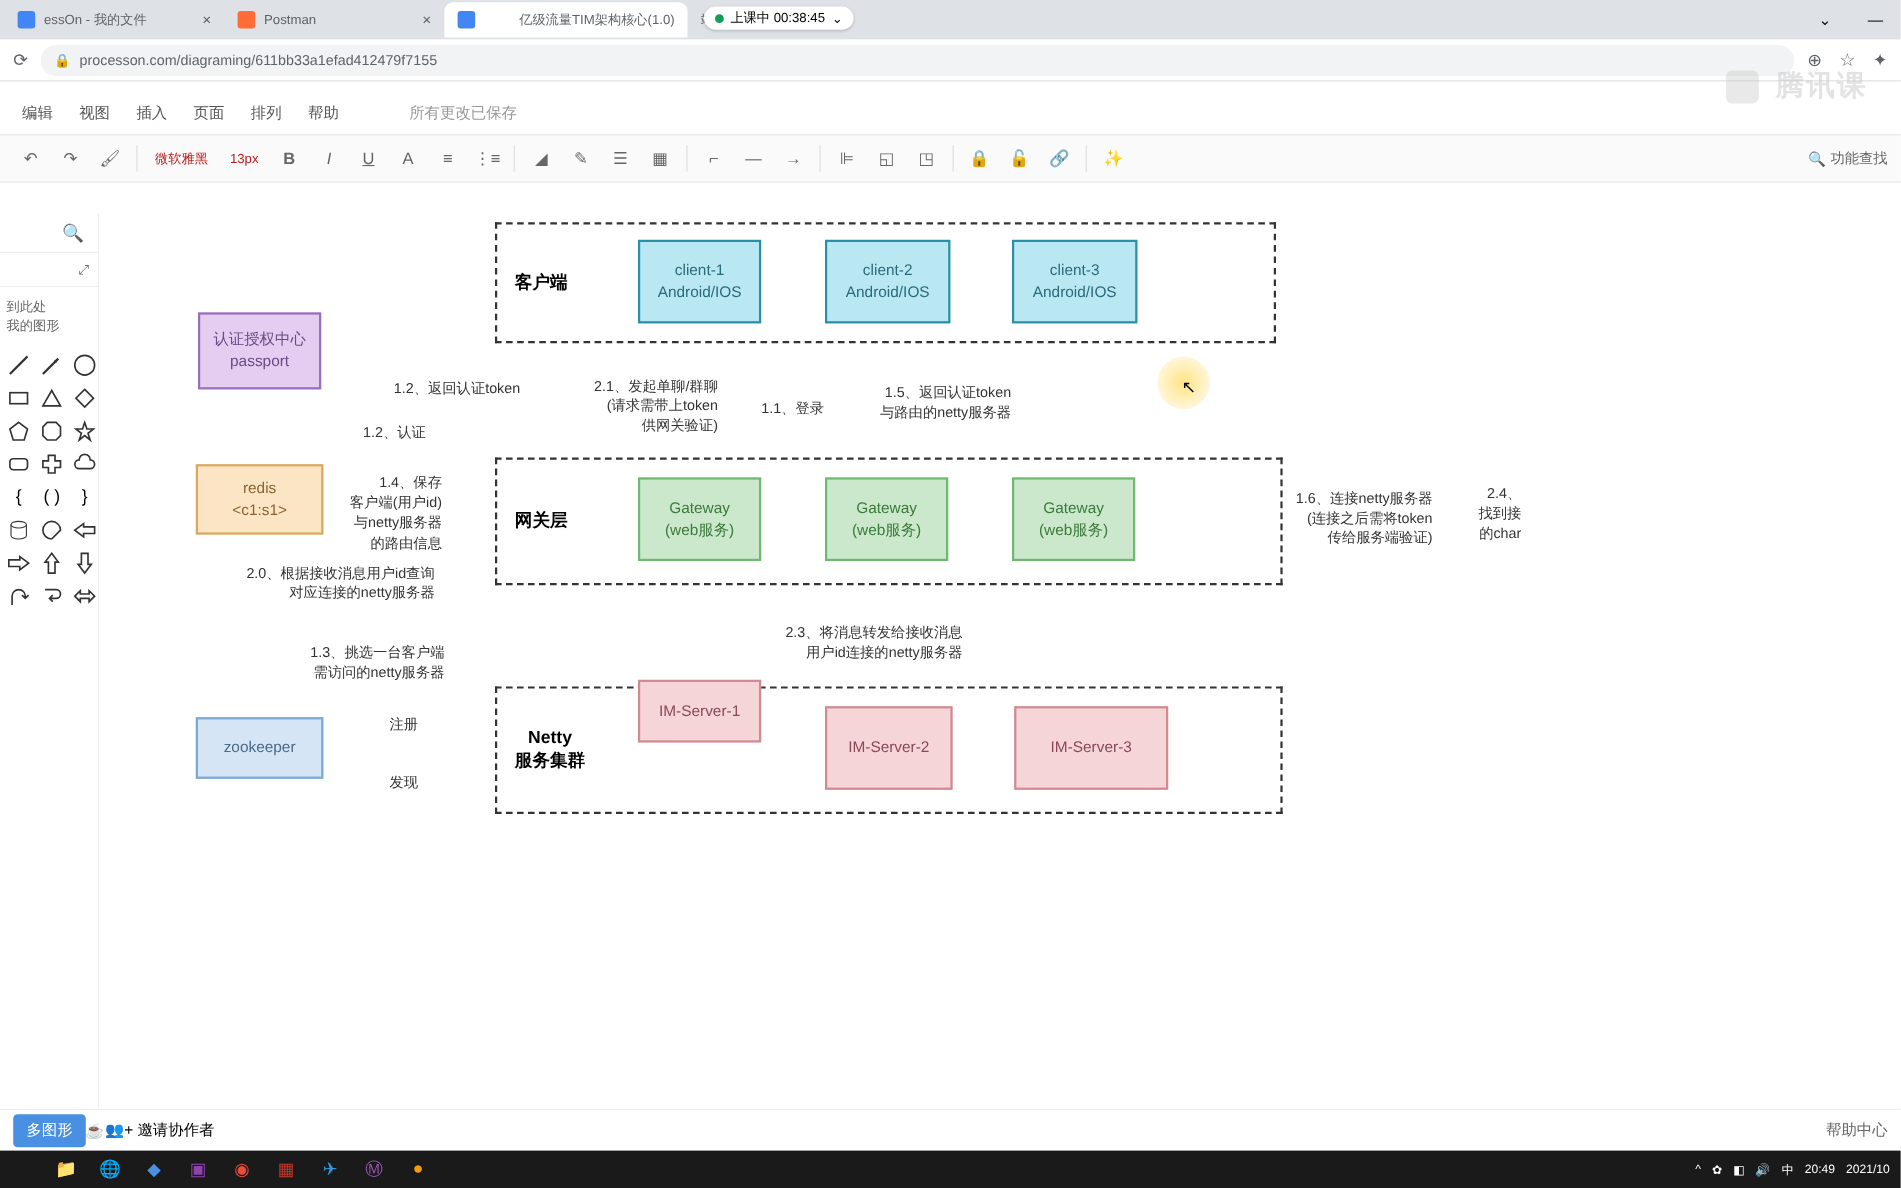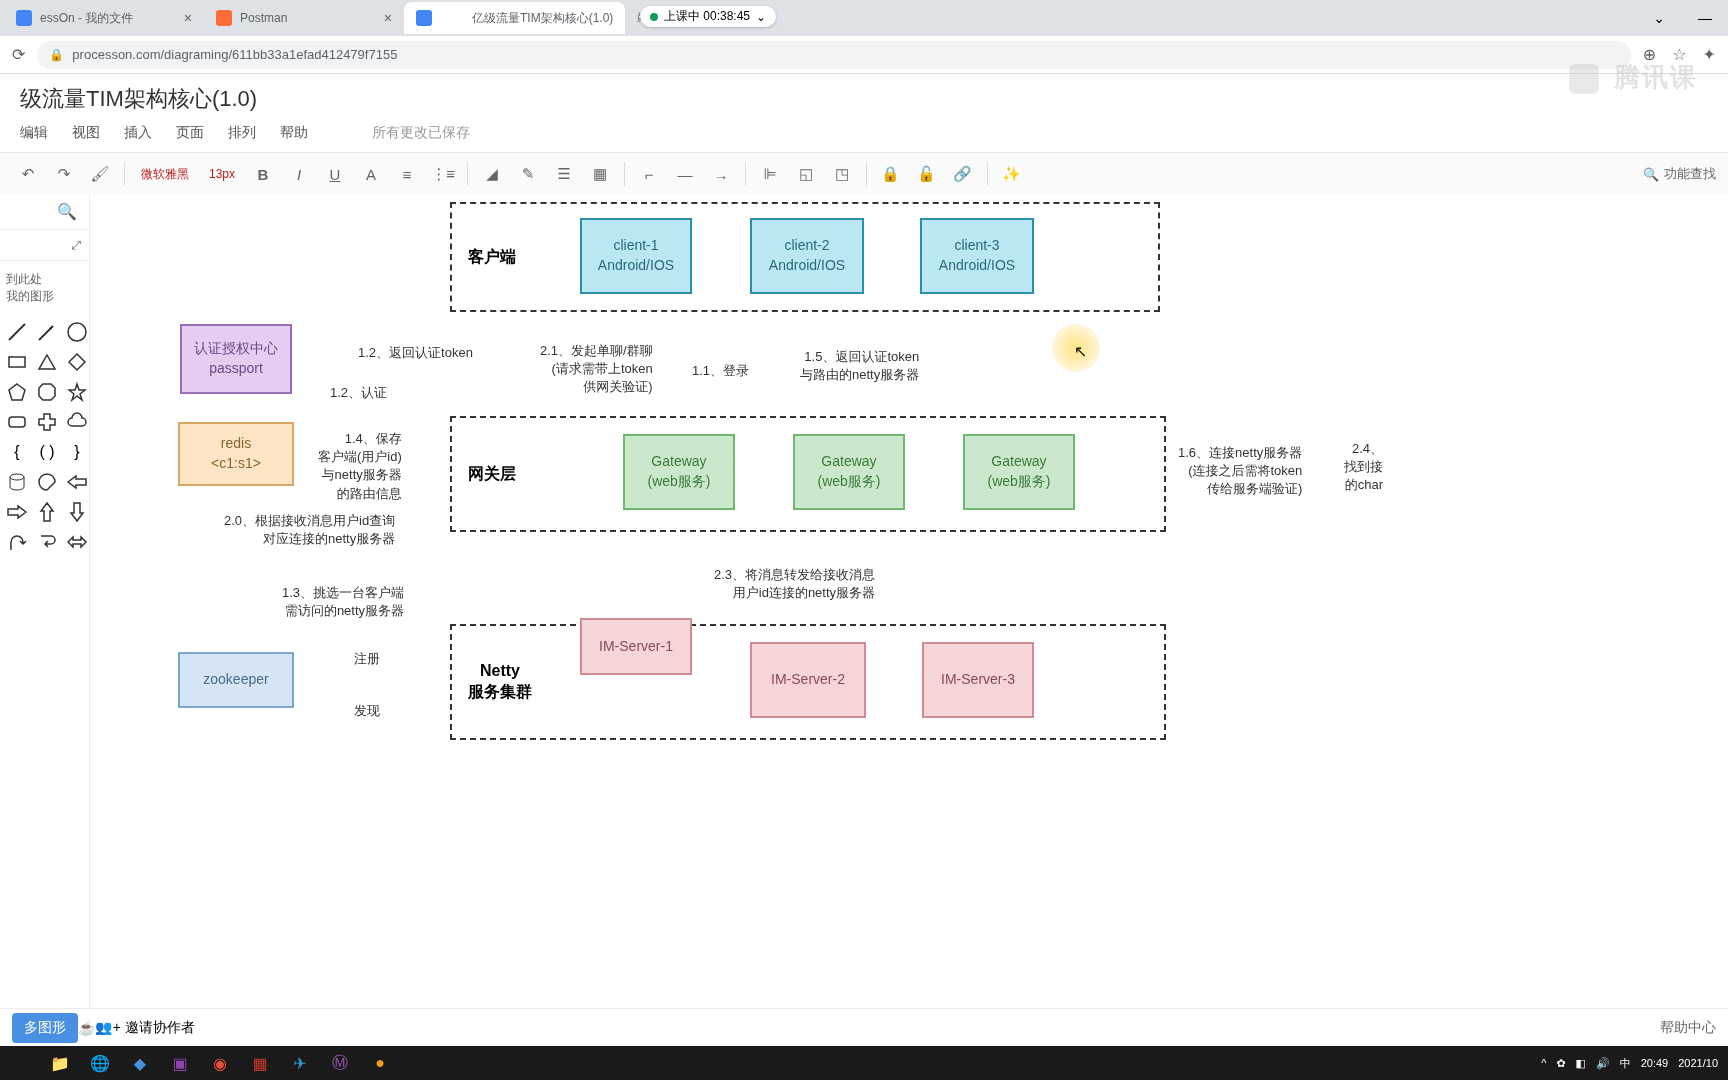--- a/index.html
+++ b/index.html
@@ -52,23 +52,23 @@
 .canvas { position: absolute; left: 90px; top: 194px; right: 0; bottom: 38px; background: #fff; overflow: hidden; }
 .canvas-inner { position: absolute; inset: 0; }
 
 
 .dash-group { position: absolute; border: 2px dashed #333; }
 .group-label { position: absolute; left: 16px; top: 50%; transform: translateY(-50%); font-size: 16px; font-weight: bold; }
 .label-multi { text-align: center; line-height: 1.3; }
 
 .node { position: absolute; border: 2px solid; display: flex; align-items: center; justify-content: center; text-align: center; font-size: 14px; line-height: 1.4; padding: 2px; }
 .node-cyan { background: #b9e8f2; border-color: #2a8fa8; color: #2a6a7a; }
-.node-purple { background: #e4cdf0; border-color: #9b6fb8; color: #6a4a85; margin-top: 40px; }
+.node-purple { background: #e4cdf0; border-color: #9b6fb8; color: #6a4a85; }
 .node-orange { background: #fbe5c5; border-color: #d9a860; color: #8a6530; }
-.node-green { background: #cce8cc; border-color: #6fb86f; color: #3a7a3a; margin-left: 43px; }
+.node-green { background: #cce8cc; border-color: #6fb86f; color: #3a7a3a; }
 .node-blue { background: #d5e5f5; border-color: #7aa8d0; color: #4a6a8a; }
 .node-pink { background: #f5d5d8; border-color: #d08a92; color: #8a4a55; }
 
 .edge-label { position: absolute; font-size: 13px; color: #333; text-align: right; line-height: 1.4; }
 
 .highlight-circle { position: absolute; width: 48px; height: 48px; border-radius: 50%; background: radial-gradient(circle, rgba(255,220,100,0.8), rgba(255,220,100,0)); }
 .cursor-arrow { position: absolute; font-size: 16px; }
 
 
 .arrows { position: absolute; inset: 0; pointer-events: none; }
@@ -134,21 +134,20 @@
     <span>✦</span>
   </div>
 </div>
 
 <div class="watermark">
   <span class="watermark-icon"></span>
   <span>腾讯课</span>
 </div>
 
 <div class="app-header">
-  <div class="doc-title">级流量TIM架构核心(1.0)</div>
 </div>
 
 <div class="menu-bar">
   <span>编辑</span>
   <span>视图</span>
   <span>插入</span>
   <span>页面</span>
   <span>排列</span>
   <span>帮助</span>
   <span class="saved">所有更改已保存</span>
@@ -340,21 +339,21 @@
 
     <div class="node node-green" style="left:490px; top:240px; width:112px; height:76px; white-space:pre-line">Gateway
 (web服务)</div>
     <div class="node node-green" style="left:660px; top:240px; width:112px; height:76px; white-space:pre-line">Gateway
 (web服务)</div>
     <div class="node node-green" style="left:830px; top:240px; width:112px; height:76px; white-space:pre-line">Gateway
 (web服务)</div>
 
     <div class="node node-pink" style="left:490px; top:424px; width:112px; height:57px">IM-Server-1</div>
     <div class="node node-pink" style="left:660px; top:448px; width:116px; height:76px">IM-Server-2</div>
-    <div class="node node-pink" style="left:832px; top:448px; width:112px; height:76px">IM-Server-3</div>
+    <div class="node node-pink" style="left:832px; top:448px; width:140px; height:76px">IM-Server-3</div>
 
     <div class="edge-label" style="left:602px; top:168px">1.1、登录</div>
     <div class="edge-label" style="left:268px; top:150px">1.2、返回认证token</div>
     <div class="edge-label" style="left:240px; top:190px">1.2、认证</div>
     <div class="edge-label" style="left:192px; top:390px; white-space:pre-line">1.3、挑选一台客户端
 需访问的netty服务器</div>
     <div class="edge-label" style="left:228px; top:236px; white-space:pre-line">1.4、保存
 客户端(用户id)
 与netty服务器
 的路由信息</div>

